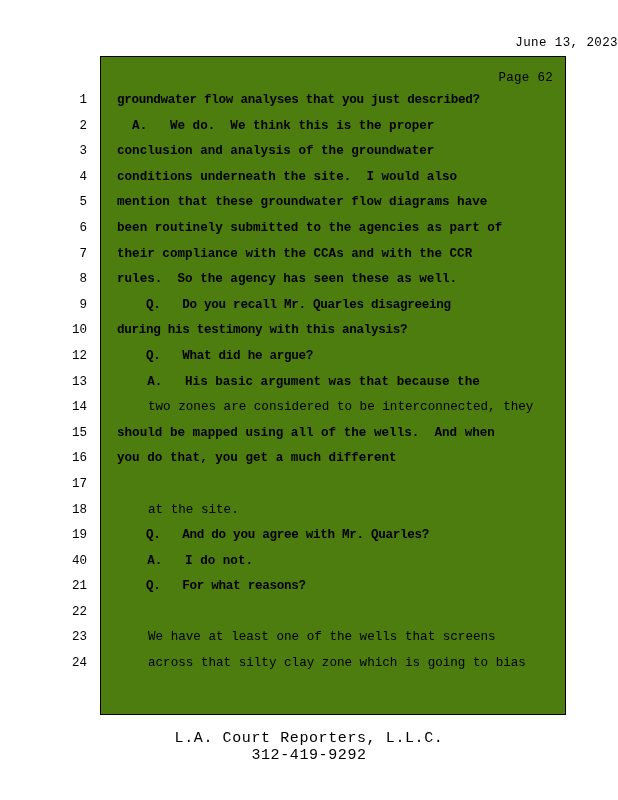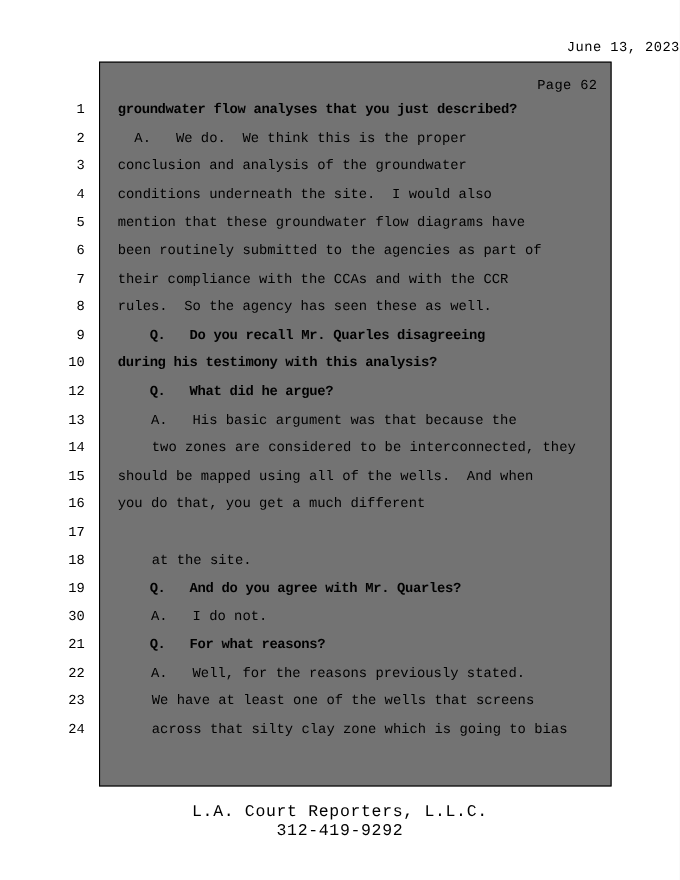--- a/index.html
+++ b/index.html
@@ -26,27 +26,27 @@
     top: 36px;
     left: 0;
     width: 618px;
     text-align: right;
     font-family: "Liberation Mono", monospace;
     font-size: 12.5px;
     letter-spacing: 0.4px;
   }
   .transcript-box {
     position: absolute;
-    left: 90px;
+    left: 100px;
     top: 56px;
     width: 466px;
     height: 659px;
     border: 1px solid #000000;
     box-sizing: border-box;
-    background: #737373;
+    background: #4d7c0f;
   }
   .page-label {
     position: absolute;
     top: 14px;
     right: 12px;
     font-family: "Liberation Mono", monospace;
     font-size: 12.5px;
     letter-spacing: 0.3px;
   }
   .lines {
@@ -74,21 +74,21 @@
     flex: 1 1 auto;
     font-family: "Liberation Mono", monospace;
     font-size: 12.6px;
     white-space: pre;
     letter-spacing: 0px;
   }
   .line-text.bold {
     font-weight: bold;
     letter-spacing: -0.3px;
   }
-  .indent1 { padding-left: 16px; }
+  .indent1 { padding-left: 16px; font-weight: bold; }
   .indent0 { padding-left: 0px; margin-left: 47px; }
   .footer {
     position: absolute;
     top: 730px;
     left: 0;
     width: 618px;
     text-align: center;
     font-family: "Liberation Mono", monospace;
     font-size: 15px;
     line-height: 17px;
@@ -170,30 +170,29 @@
         </div>
         <div class="line">
           <span class="line-num">18</span>
           <span class="line-text indent0">at the site.</span>
         </div>
         <div class="line">
           <span class="line-num">19</span>
           <span class="line-text bold indent1">    Q.   And do you agree with Mr. Quarles?</span>
         </div>
         <div class="line">
-          <span class="line-num">30</span>
+          <span class="line-num">40</span>
           <span class="line-text indent1">    A.   I do not.</span>
         </div>
         <div class="line">
           <span class="line-num">21</span>
           <span class="line-text bold indent1">    Q.   For what reasons?</span>
         </div>
         <div class="line">
           <span class="line-num">22</span>
-          <span class="line-text indent1">    A.   Well, for the reasons previously stated.</span>
         </div>
         <div class="line">
           <span class="line-num">23</span>
           <span class="line-text indent0">We have at least one of the wells that screens</span>
         </div>
         <div class="line">
           <span class="line-num">24</span>
           <span class="line-text indent0">across that silty clay zone which is going to bias</span>
         </div>
       </div>

